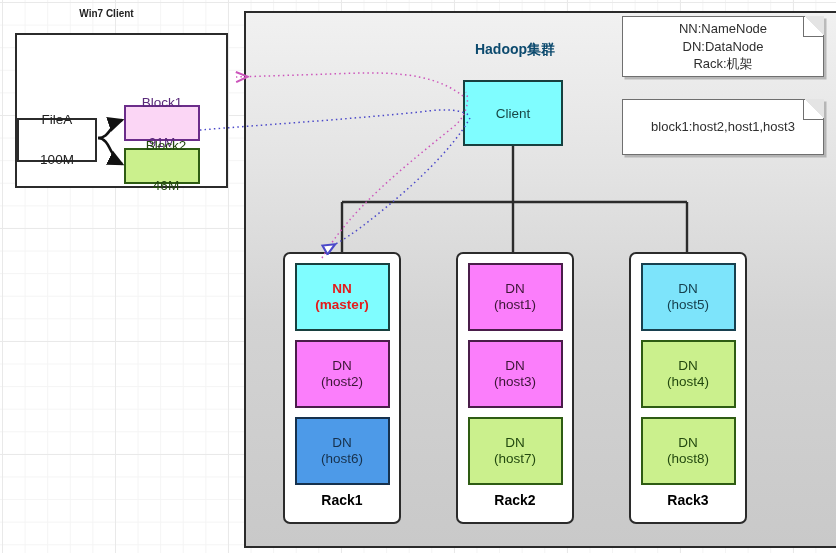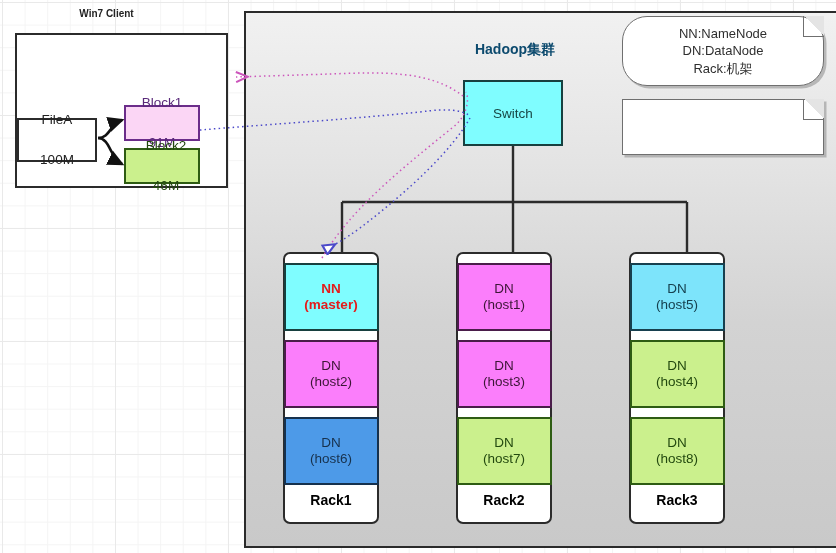--- a/index.html
+++ b/index.html
@@ -60,32 +60,32 @@
     border:1.5px solid #6f6f6f;
     box-shadow:2.5px 2.5px 0 rgba(120,120,120,.45);
     display:flex;flex-direction:column;align-items:center;justify-content:center;
     font-size:13px;color:#2f2f2f;line-height:1.35;
   }
   .note .fold{
     position:absolute;right:-1px;top:-1px;width:20px;height:20px;
     background:linear-gradient(225deg,#e4e4e4 0 50%,transparent 50%);
     border-left:1.5px solid #6f6f6f;border-bottom:1.5px solid #6f6f6f;
   }
-  #note1{left:622px;top:16px;width:202px;height:70px;border-radius:25px;}
+  #note1{left:622px;top:16px;width:202px;height:61px;}
   #note2{left:622px;top:99px;width:202px;height:56px;}
   
   #switch{
     position:absolute;left:463px;top:80px;width:100px;height:66px;
     box-sizing:border-box;background:#7ffdff;border:2px solid #17403f;
     display:flex;align-items:center;justify-content:center;
     font-size:13.5px;color:#184745;
   }
   
   .rack{
-    position:absolute;top:252px;width:96px;height:272px;box-sizing:border-box;
+    position:absolute;top:252px;width:118px;height:272px;box-sizing:border-box;
     background:#ffffff;border:2.5px solid #2b2b2b;border-radius:7px;
     display:flex;flex-direction:column;align-items:center;
   }
   #rack1{left:283px;}
   #rack2{left:456px;}
   #rack3{left:629px;}
   .node{
     width:95px;height:68px;margin-top:9px;box-sizing:border-box;
     display:flex;flex-direction:column;align-items:center;justify-content:center;
     line-height:1.2;font-size:13.5px;
@@ -113,31 +113,32 @@
     <line x1="513" y1="146" x2="513" y2="252"></line>
     <line x1="342" y1="202" x2="687" y2="202"></line>
     <line x1="342" y1="202" x2="342" y2="252"></line>
     <line x1="687" y1="202" x2="687" y2="252"></line>
   </g>
 </svg>
 
 <div id="cluster-title">Hadoop集群</div>
 
 <div id="switch">
-  <span>Switch</span>
+  <span>Client</span>
 </div>
 
 <div class="note" id="note1">
   <div class="fold"></div>
   <div>NN:NameNode</div>
   <div>DN:DataNode</div>
   <div>Rack:机架</div>
 </div>
 <div class="note" id="note2">
   <div class="fold"></div>
+  <div>block1:host2,host1,host3</div>
 </div>
 
 <div class="rack" id="rack1">
   <div class="node n-cyan">
     <span class="nn-master">NN</span>
     <span class="nn-master">(master)</span>
   </div>
   <div class="node n-magenta">
     <span>DN</span>
     <span>(host2)</span>

